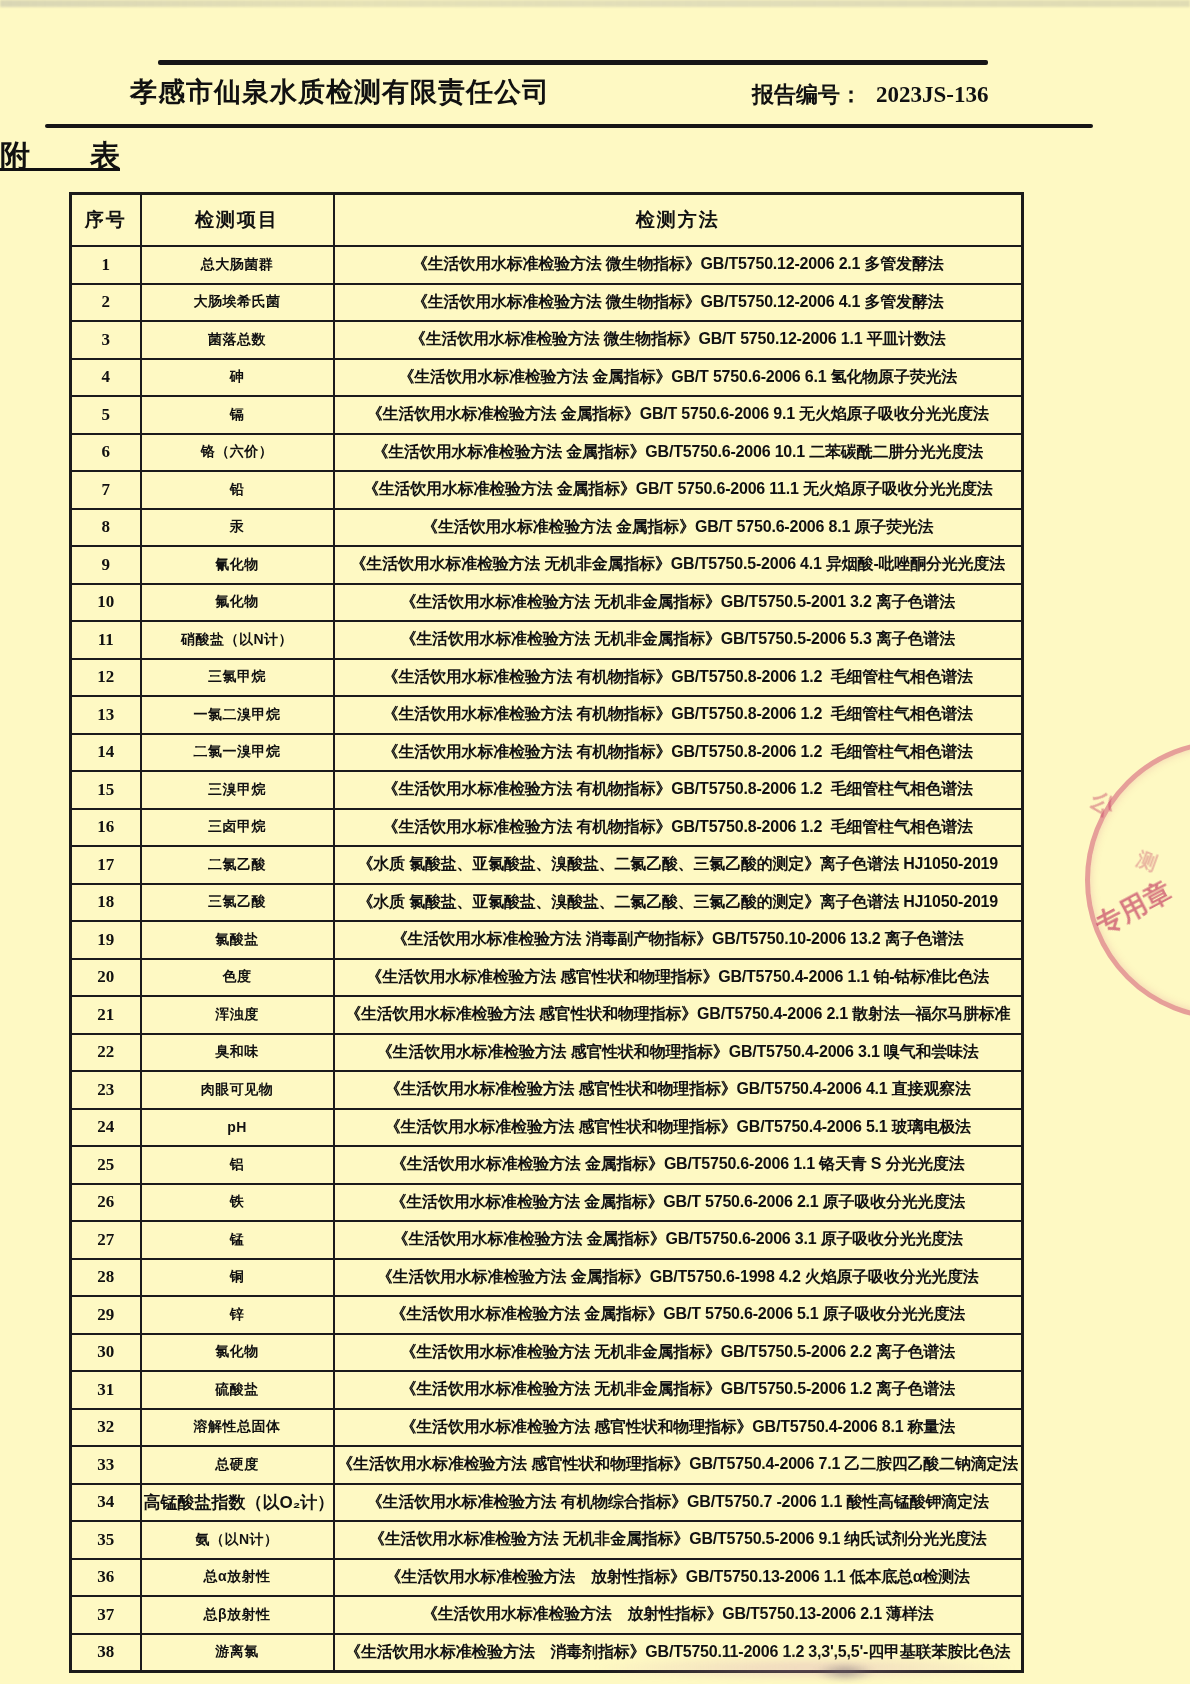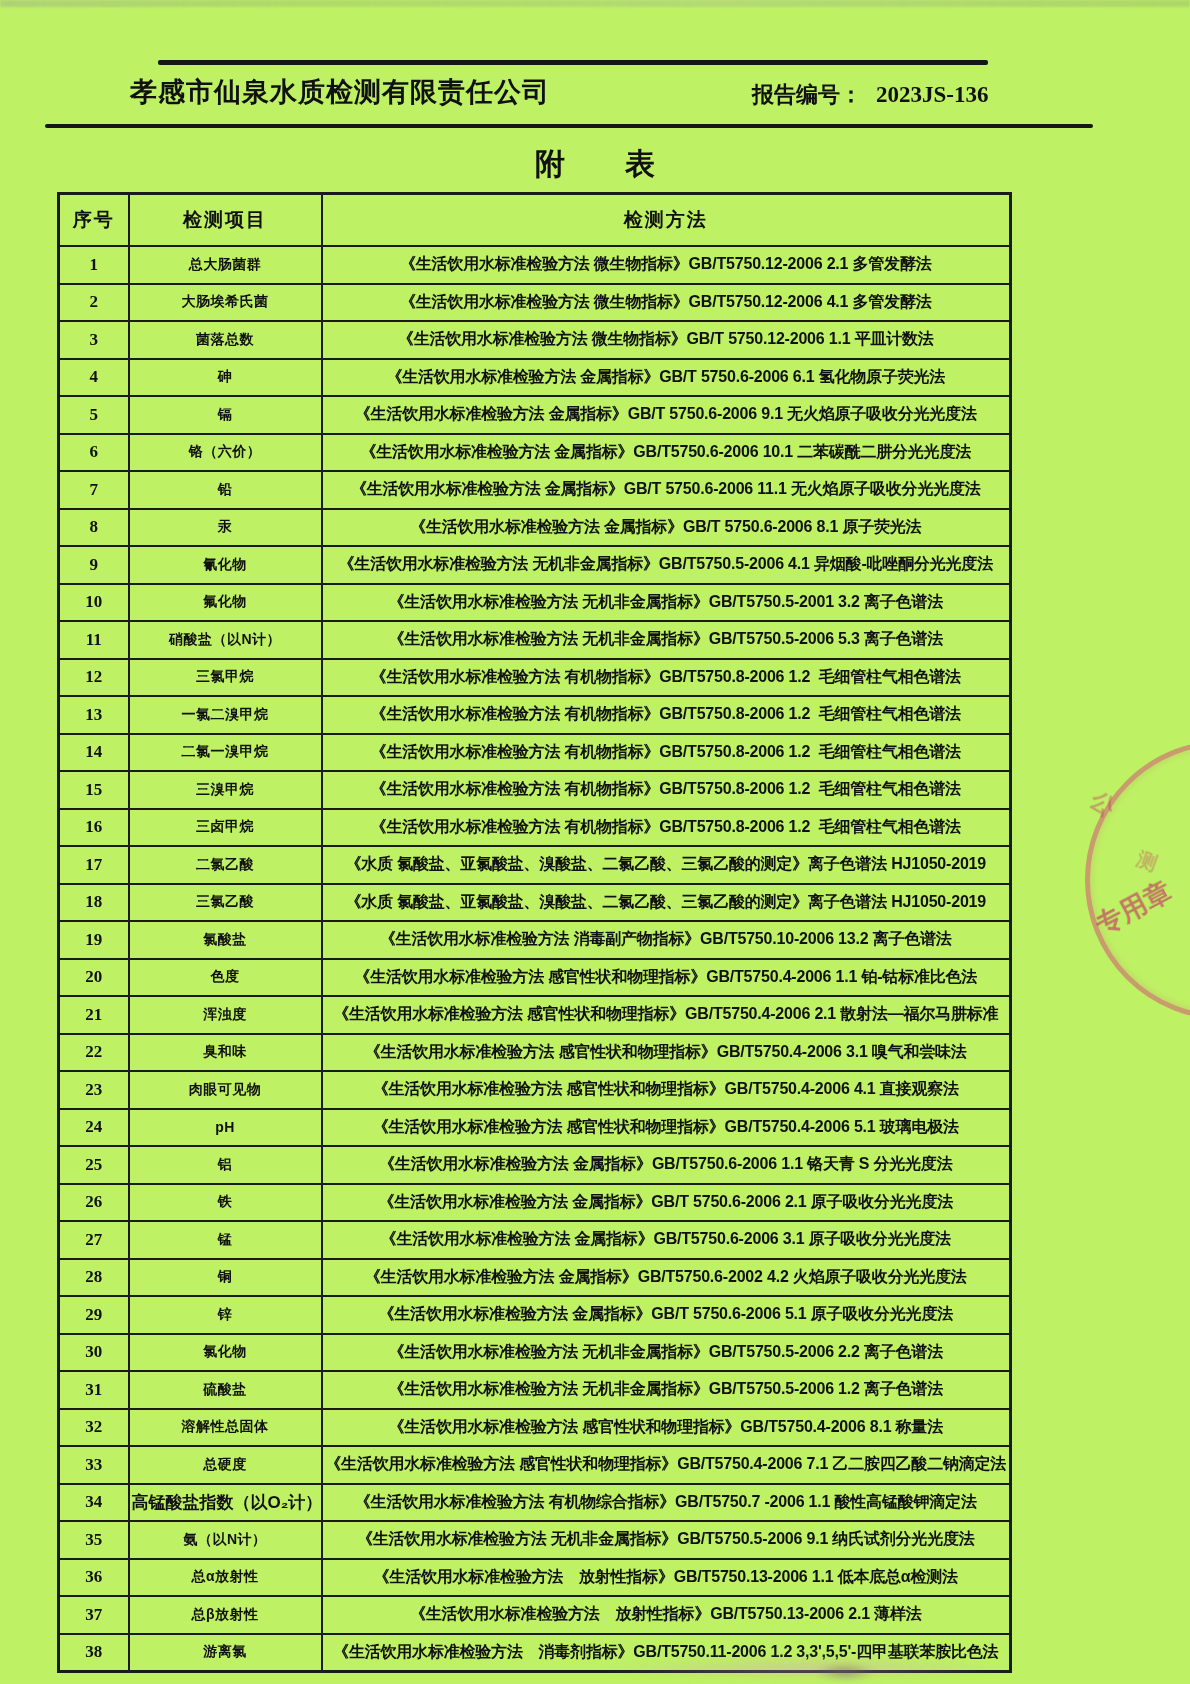--- a/index.html
+++ b/index.html
@@ -1,17 +1,17 @@
 <!DOCTYPE html>
 <html><head>
 <meta charset="utf-8">
 <style>
   html,body{margin:0;padding:0;background:#e8e8e8;}
   .sheet{
-    position:relative;width:1190px;height:1684px;background:#bef264;
+    position:relative;width:1190px;height:1684px;background:#fef9c3;
     overflow:hidden;margin:0 auto;
     font-family:"Liberation Sans","DejaVu Sans",sans-serif;
     color:#111;
   }
   
   .scan-strip{
     position:absolute;left:0;top:0;width:100%;height:7px;
     background:linear-gradient(90deg,rgba(150,150,155,.35),rgba(120,120,128,.18) 30%,rgba(160,160,165,.3) 60%,rgba(120,120,125,.22));
     filter:blur(1px);
   }
@@ -20,32 +20,32 @@
   .rule-mid{left:45px;top:124px;width:1048px;height:4px;border-radius:2px;}
   .company{
     position:absolute;left:130px;top:74px;font-size:27px;font-weight:700;
     letter-spacing:1px;white-space:nowrap;
   }
   .report{
     position:absolute;left:752px;top:80px;font-size:22px;font-weight:700;white-space:nowrap;
   }
   .report .num{margin-left:14px;font-family:"Liberation Serif","DejaVu Serif",serif;font-size:23px;}
   .page-title{
-    position:absolute;left:0;top:144px;width:100%;text-align:center;
-    font-size:30px;font-weight:700;white-space:pre;
+    position:absolute;left:0;top:136px;width:100%;text-align:left;
+    font-size:30px;font-weight:700;white-space:pre;text-decoration:underline;
   }
   table.apx{
     position:absolute;left:57px;top:192px;width:952px;
     border-collapse:collapse;table-layout:fixed;
   }
   table.apx th,table.apx td{
     border:2px solid #1b1b1b;padding:0 2px;text-align:center;vertical-align:middle;
     font-weight:700;overflow:visible;
   }
-  table.apx{border:3px solid #1b1b1b;}
+  table.apx{border:3px solid #1b1b1b;margin-left:12px;}
   col.c1{width:70px;}col.c2{width:193px;}col.c3{width:689px;}
   thead th{height:50px;font-size:19px;letter-spacing:2px;}
   tbody td{height:35.5px;}
   td.c-no{font-size:17px;font-family:"Liberation Serif","DejaVu Serif",serif;}
   td.c-item{font-size:14px;white-space:nowrap;letter-spacing:.5px;}
   td.c-item.small{font-size:17px;letter-spacing:0;}
   td.c-method{font-size:16px;white-space:pre;letter-spacing:-0.2px;}
   
   .stamp{position:absolute;left:1085px;top:740px;width:280px;height:280px;pointer-events:none;}
   .stamp .ring{
@@ -261,21 +261,21 @@
 
     <tr>
       <td class="c-no">27</td>
       <td class="c-item">锰</td>
       <td class="c-method">《生活饮用水标准检验方法 金属指标》GB/T5750.6-2006 3.1 原子吸收分光光度法</td>
     </tr>
 
     <tr>
       <td class="c-no">28</td>
       <td class="c-item">铜</td>
-      <td class="c-method">《生活饮用水标准检验方法 金属指标》GB/T5750.6-2002 4.2 火焰原子吸收分光光度法</td>
+      <td class="c-method">《生活饮用水标准检验方法 金属指标》GB/T5750.6-1998 4.2 火焰原子吸收分光光度法</td>
     </tr>
 
     <tr>
       <td class="c-no">29</td>
       <td class="c-item">锌</td>
       <td class="c-method">《生活饮用水标准检验方法 金属指标》GB/T 5750.6-2006 5.1 原子吸收分光光度法</td>
     </tr>
 
     <tr>
       <td class="c-no">30</td>

